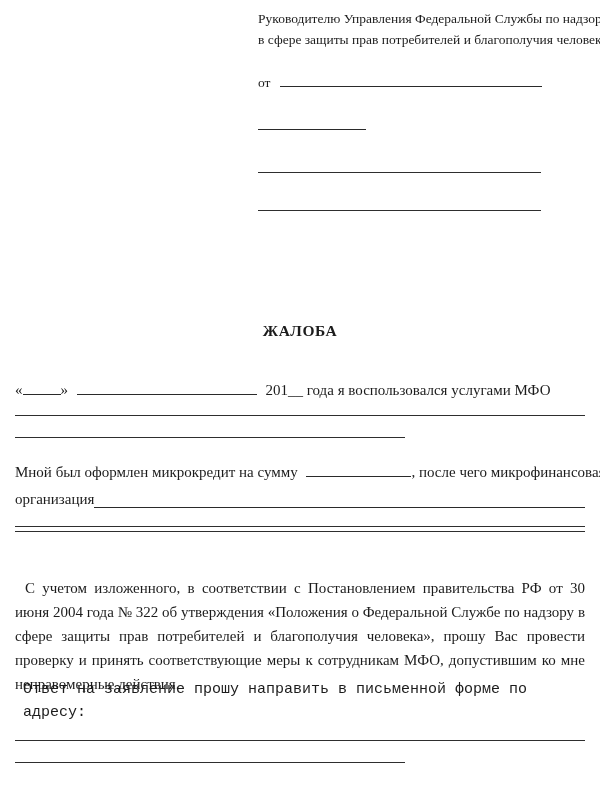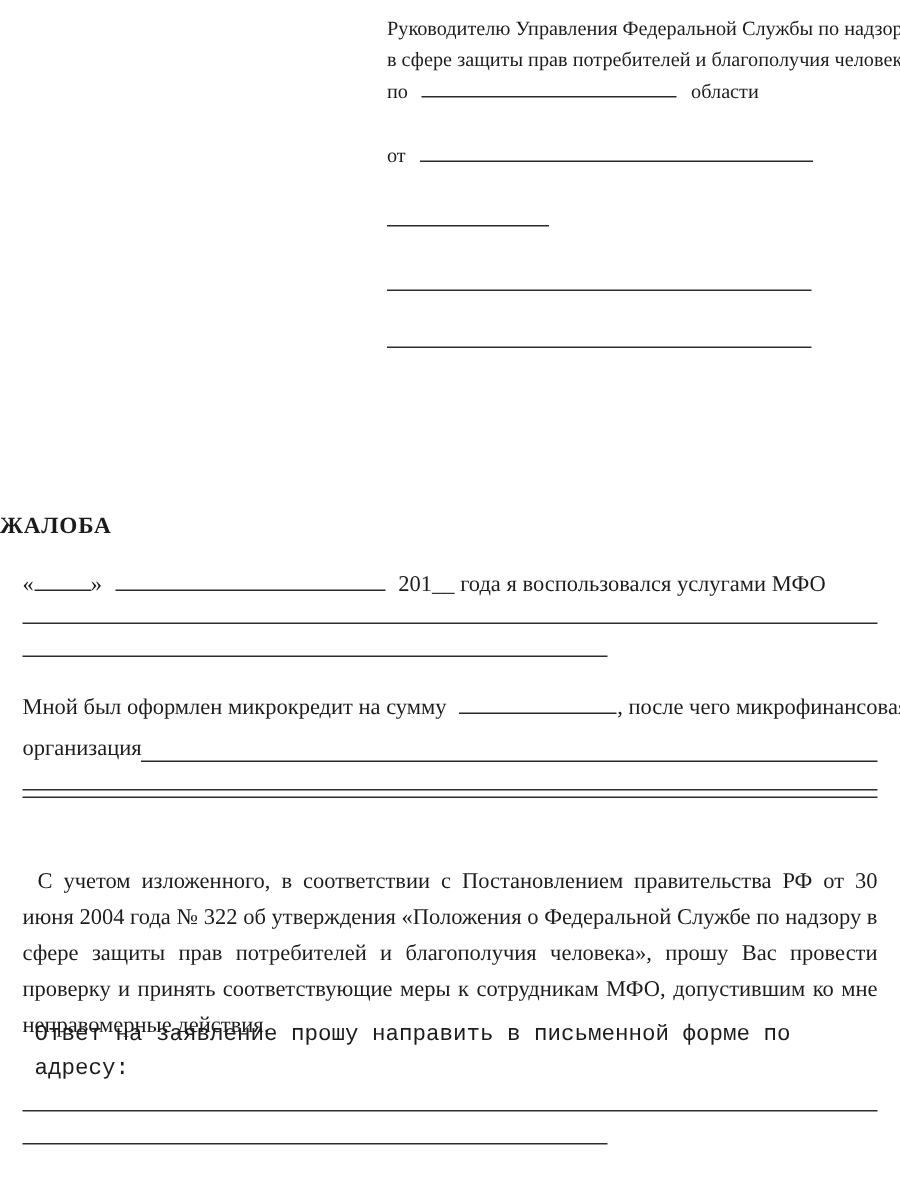--- a/index.html
+++ b/index.html
@@ -31,23 +31,22 @@
   }
   .recipient .row { white-space: nowrap; }
   .from-line   { margin-top: 22px; }
   .addr-line   { margin-top: 22px; }
   .recipient .rule-1 { margin-top: 36px; width: 283px; }
   .recipient .rule-2 { margin-top: 37px; width: 283px; }
 
   
   .title {
     position: absolute; top: 322px; left: 0; width: 600px;
-    text-align: left; font-weight: bold; font-size: 15.5px;
+    text-align: center; font-weight: bold; font-size: 15.5px;
     letter-spacing: 0.5px;
-    margin-top: 20px;
   }
 
   
   .body-col {
     position: absolute; left: 15px; top: 363px; width: 570px;
     font-size: 15px; line-height: 23px;
   }
   .sec { position: absolute; left: 0; width: 570px; }
   .sec-1 { top: 16px; }
   .sec-2 { top: 98px; }
@@ -71,25 +70,20 @@
   .indent-sm { padding-left: 8px; font-family: Liberation Mono, monospace; }
 </style>
 </head>
 <body>
 
 <div class="page">
 
   <div class="recipient">
     <div class="row">Руководителю Управления Федеральной Службы по надзору</div>
     <div class="row">в сфере защиты прав потребителей и благополучия человека</div>
-    <div class="row">
-      <span>по</span>
-      <span class="blank" style="width:170px; margin:0 6px;"></span>
-      <span>области</span>
-    </div>
     <div class="row from-line">
       <span>от</span>
       <span class="blank" style="width:262px; margin-left:6px;"></span>
     </div>
     <div class="row addr-line">
       <span class="blank" style="width:108px;"></span>
     </div>
     <div class="rule rule-1"></div>
     <div class="rule rule-2"></div>
   </div>

